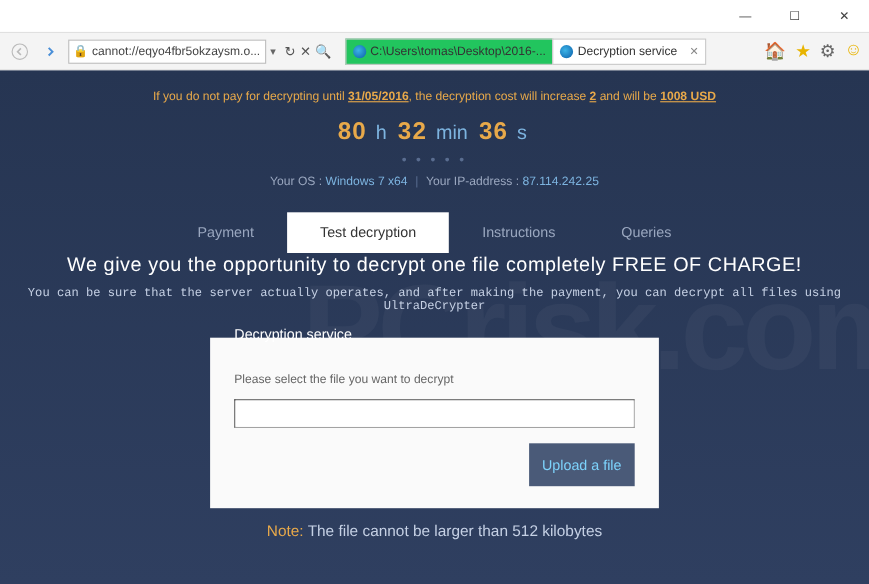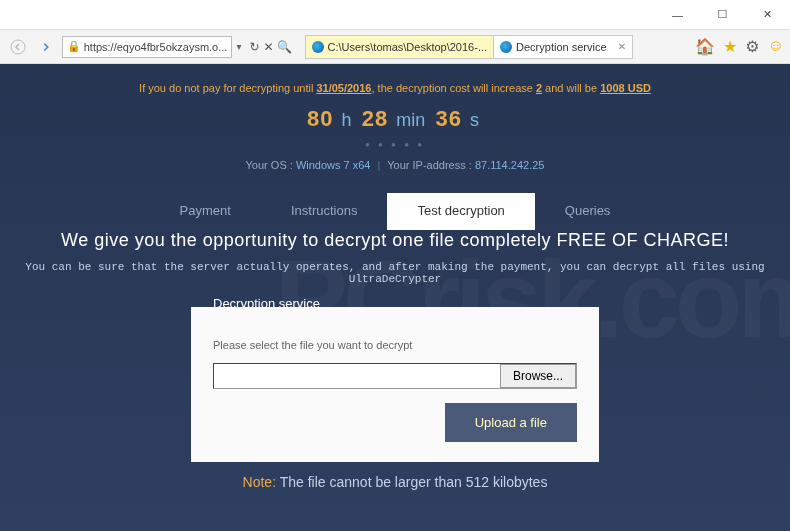--- a/index.html
+++ b/index.html
@@ -11,21 +11,21 @@
 
 
 .toolbar { height:34px; background:#f4f4f4; display:flex; align-items:center; padding:0 6px; gap:4px; border-bottom:1px solid #ddd; }
 .nav-btn { width:24px; height:24px; border:none; background:transparent; color:#555; font-size:14px; display:flex; align-items:center; justify-content:center; }
 .nav-btn.disabled { color:#bbb; }
 .addr { flex:0 0 140px; height:22px; border:1px solid #bcbcbc; background:#fff; display:flex; align-items:center; padding:0 4px; font-size:11px; color:#444; }
 .addr .lock { color:#888; margin-right:3px; }
 .tb-icons { display:flex; gap:4px; margin:0 4px; }
 .tb-icons span { font-size:12px; color:#555; cursor:default; }
 .tabs-bar { flex:1; display:flex; height:24px; margin-left:4px; }
-.btab { border:1px solid #c8c8c8; background:#fef9c3; min-width:140px; display:flex; align-items:center; padding:0 6px; font-size:11px; color:#333; gap:4px; margin-right:-1px; }
+.btab { border:1px solid #c8c8c8; background:#22c55e; min-width:140px; display:flex; align-items:center; padding:0 6px; font-size:11px; color:#333; gap:4px; margin-right:-1px; }
 .btab.active { background:#fff; }
 .btab .ie { width:12px; height:12px; border-radius:50%; background:radial-gradient(circle at 40% 40%,#3cb4e7,#0a5ca8); }
 .btab .x { margin-left:auto; color:#888; font-size:10px; }
 .rt-icons { display:flex; gap:8px; margin-left:8px; }
 
 
 .content { height:467px; background:#2b3a5a; background:linear-gradient(#263552,#2f3f60); color:#fff; position:relative; overflow:hidden; padding:18px 22px 0; }
 .watermark { position:absolute; right:-40px; top:50%; transform:translateY(-50%); font-size:110px; font-weight:bold; color:rgba(255,255,255,0.04); letter-spacing:-5px; pointer-events:none; }
 .warn { text-align:center; font-size:11px; color:#e8a94a; margin-bottom:12px; }
 .warn .o { color:#e8a94a; font-weight:bold;text-decoration:underline; }
@@ -45,21 +45,21 @@
 .hero h2 { font-size:18px; font-weight:400; letter-spacing:0.5px; margin-bottom:10px; font-family:"Arial Narrow",sans-serif; font-stretch:condensed; }
 .hero p { font-size:11px; color:#c5d0e4; margin-bottom:22px;font-family:Liberation Mono, monospace; }
 
 .panel { background:#fafafa; color:#333; width:408px; margin:0 auto; padding:0; position:relative; }
 .panel .legend { position:absolute; top:-11px; left:22px; background:transparent; color:#fff; font-size:13px; padding:0; font-family:"Arial Narrow",sans-serif; font-stretch:condensed; }
 .panel-inner { padding:32px 22px 20px; }
 .panel .hint { font-size:11px; color:#666; margin-bottom:12px; }
 .filebox { display:flex; border:1px inset #999; background:#fff; height:26px; margin-bottom:14px; box-shadow:inset 1px 1px 2px rgba(0,0,0,.15); }
 .filebox input { flex:1; border:none; padding:0 6px; font-size:12px; outline:none; }
 .filebox button { border:1px solid #999; background:#efefef; padding:0 12px; font-size:12px; }
-.upload { display:block; margin:0 0 0 auto; background:#4a5a78; color:#fef9c3; border:none; padding:12px 30px; font-size:13px; font-family:"Arial Narrow",sans-serif; font-stretch:condensed; }
+.upload { display:block; margin:0 0 0 auto; background:#4a5a78; color:#7dd3fc; border:none; padding:12px 12px; font-size:13px; font-family:"Arial Narrow",sans-serif; font-stretch:condensed; }
 
 .note { text-align:center; font-size:14px; color:#c5d0e4; margin-top:12px; }
 .note .o { color:#e8a94a; }
 </style>
 </head>
 <body>
 
 <div class="titlebar">
   <div class="wbtn">—</div>
   <div class="wbtn">☐</div>
@@ -73,21 +73,21 @@
         <path d="M9 5l-3 3 3 3" fill="none" stroke="#bbb" stroke-width="1.5"></path>
       </svg>
   </button>
   <button class="nav-btn">
     <svg width="14" height="14" viewBox="0 0 16 16">
         <path d="M6 4l4 4-4 4" fill="none" stroke="#4a8fd8" stroke-width="2"></path>
       </svg>
   </button>
   <div class="addr">
     <span class="lock">🔒</span>
-    <span>https://eqyo4fbr5okzaysm.o...</span>
+    <span>cannot://eqyo4fbr5okzaysm.o...</span>
   </div>
   <span style="font-size:10px;color:#666">▾</span>
   <div class="tb-icons">
     <span>↻</span>
     <span>✕</span>
     <span>🔍</span>
   </div>
   <div class="tabs-bar">
     <div class="btab">
       <span class="ie"></span>
@@ -110,52 +110,51 @@
 <div class="content">
   <div class="watermark">PCrisk.com</div>
 
   <div class="warn">
     <span>If you do not pay for decrypting until </span><span class="o">31/05/2016</span><span>, the decryption cost will increase </span><span class="o">2</span><span> and will be </span><span class="o">1008 USD</span>
   </div>
 
   <div class="countdown">
     <span class="n">80</span>
     <span class="u">h</span>
-    <span class="n">28</span>
+    <span class="n">32</span>
     <span class="u">min</span>
     <span class="n">36</span>
     <span class="u">s</span>
   </div>
   <div class="dots">● ● ● ● ●</div>
 
   <div class="sysinfo">
     <span>Your OS : </span><span class="v">Windows 7 x64</span>
     <span class="sep">|</span>
     <span>Your IP-address : </span><span class="v">87.114.242.25</span>
   </div>
 
   <div class="nav">
     <div class="nav-item">Payment</div>
+    <div class="nav-item active">Test decryption</div>
     <div class="nav-item">Instructions</div>
-    <div class="nav-item active">Test decryption</div>
     <div class="nav-item">Queries</div>
   </div>
 
   <div class="hero">
     <h2>We give you the opportunity to decrypt one file completely FREE OF CHARGE!</h2>
     <p>You can be sure that the server actually operates, and after making the payment, you can decrypt all files using UltraDeCrypter</p>
   </div>
 
   <div class="panel">
     <div class="legend">Decryption service</div>
     <div class="panel-inner">
       <div class="hint">Please select the file you want to decrypt</div>
       <div class="filebox">
         <input type="text" style="">
-        <button>Browse...</button>
       </div>
       <button class="upload">Upload a file</button>
     </div>
   </div>
 
   <div class="note">
     <span class="o">Note:</span><span> The file cannot be larger than 512 kilobytes</span>
   </div>
 </div>
 

